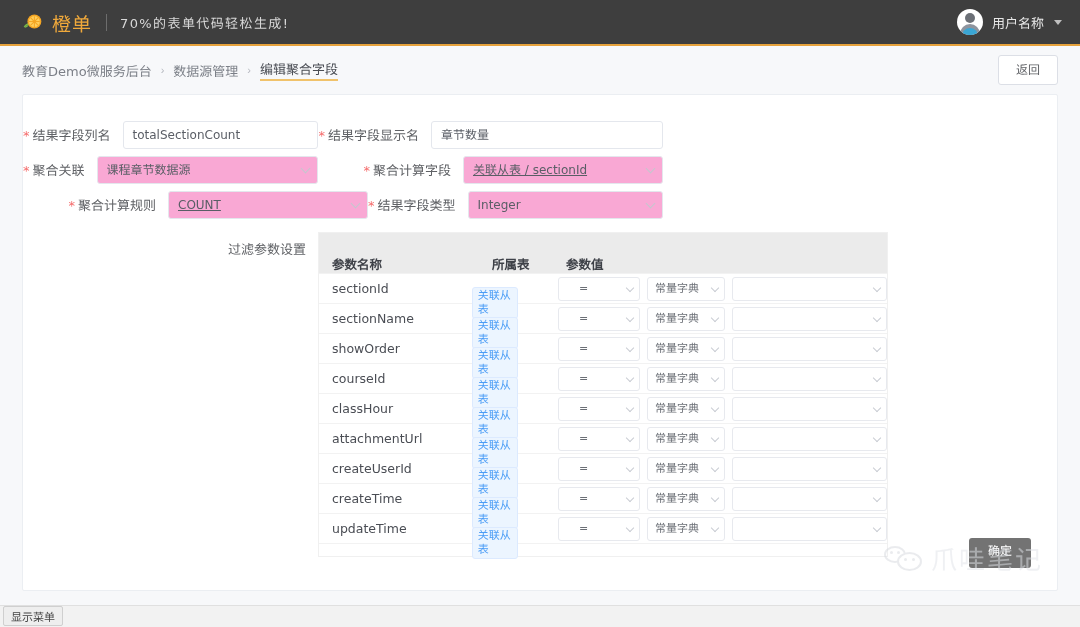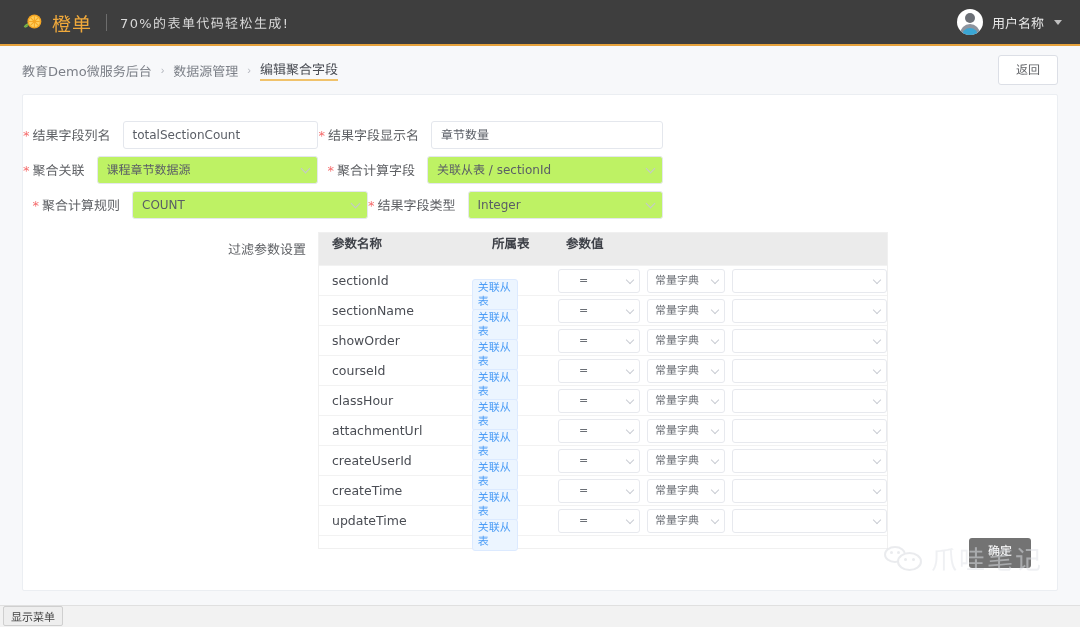--- a/index.html
+++ b/index.html
@@ -176,31 +176,31 @@
     position: relative;
     overflow: hidden;
     white-space: nowrap;
     font-family: "DejaVu Sans", sans-serif;
   }
   .inp.wide { width: 232px; }
   .sel {
     width: 230px; height: 28px;
     border: 1px solid #e4e7ed;
     border-radius: 3px;
-    background: #bef264;
+    background: #f9a8d4;
     font-size: 12px;
     color: #5a5e66;
     padding: 0 24px 0 9px;
     line-height: 26px;
     position: relative;
     white-space: nowrap;
     overflow: hidden;
     font-family: "DejaVu Sans", sans-serif;
   }
-  .sel.wide { width: 236px; }
+  .sel.wide { width: 200px; text-decoration: underline; }
   .chev {
     position: absolute;
     right: 8px; top: 50%;
     width: 7px; height: 7px;
     margin-top: -5px;
     border-right: 1.4px solid #c4c7ce;
     border-bottom: 1.4px solid #c4c7ce;
     transform: rotate(45deg);
   }
 
@@ -219,23 +219,23 @@
     font-family: "DejaVu Sans", sans-serif;
   }
   .tbl {
     width: 570px;
     border: 1px solid #f0f0f0;
     border-bottom: none;
     background: #fff;
   }
   .thead {
     display: flex;
-    height: 32px;
+    height: 40px;
     background: #ebebeb;
-    align-items: flex-start;
+    align-items: flex-end;
     font-size: 12.5px;
     font-weight: bold;
     color: #3e4148;
     font-family: "DejaVu Sans", sans-serif;
   }
   .tr {
     display: flex;
     height: 30px;
     align-items: center;
     border-top: 1px solid #f2f2f2;

